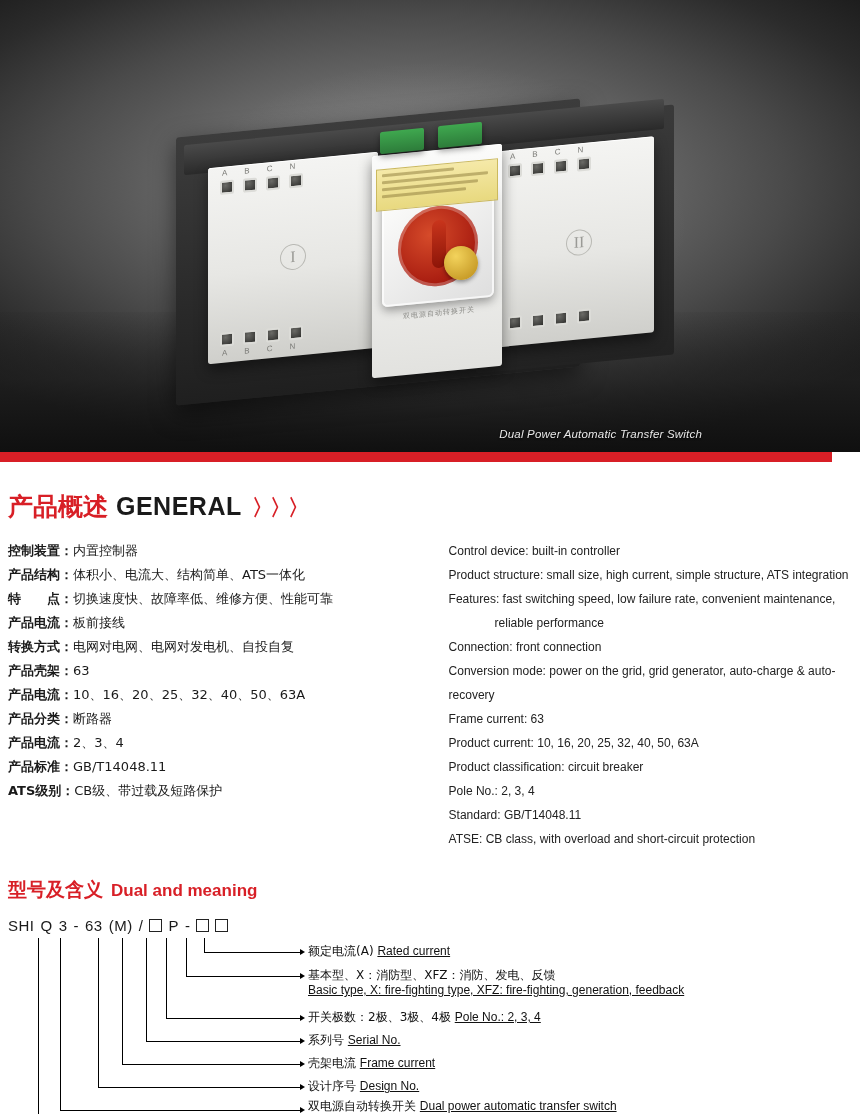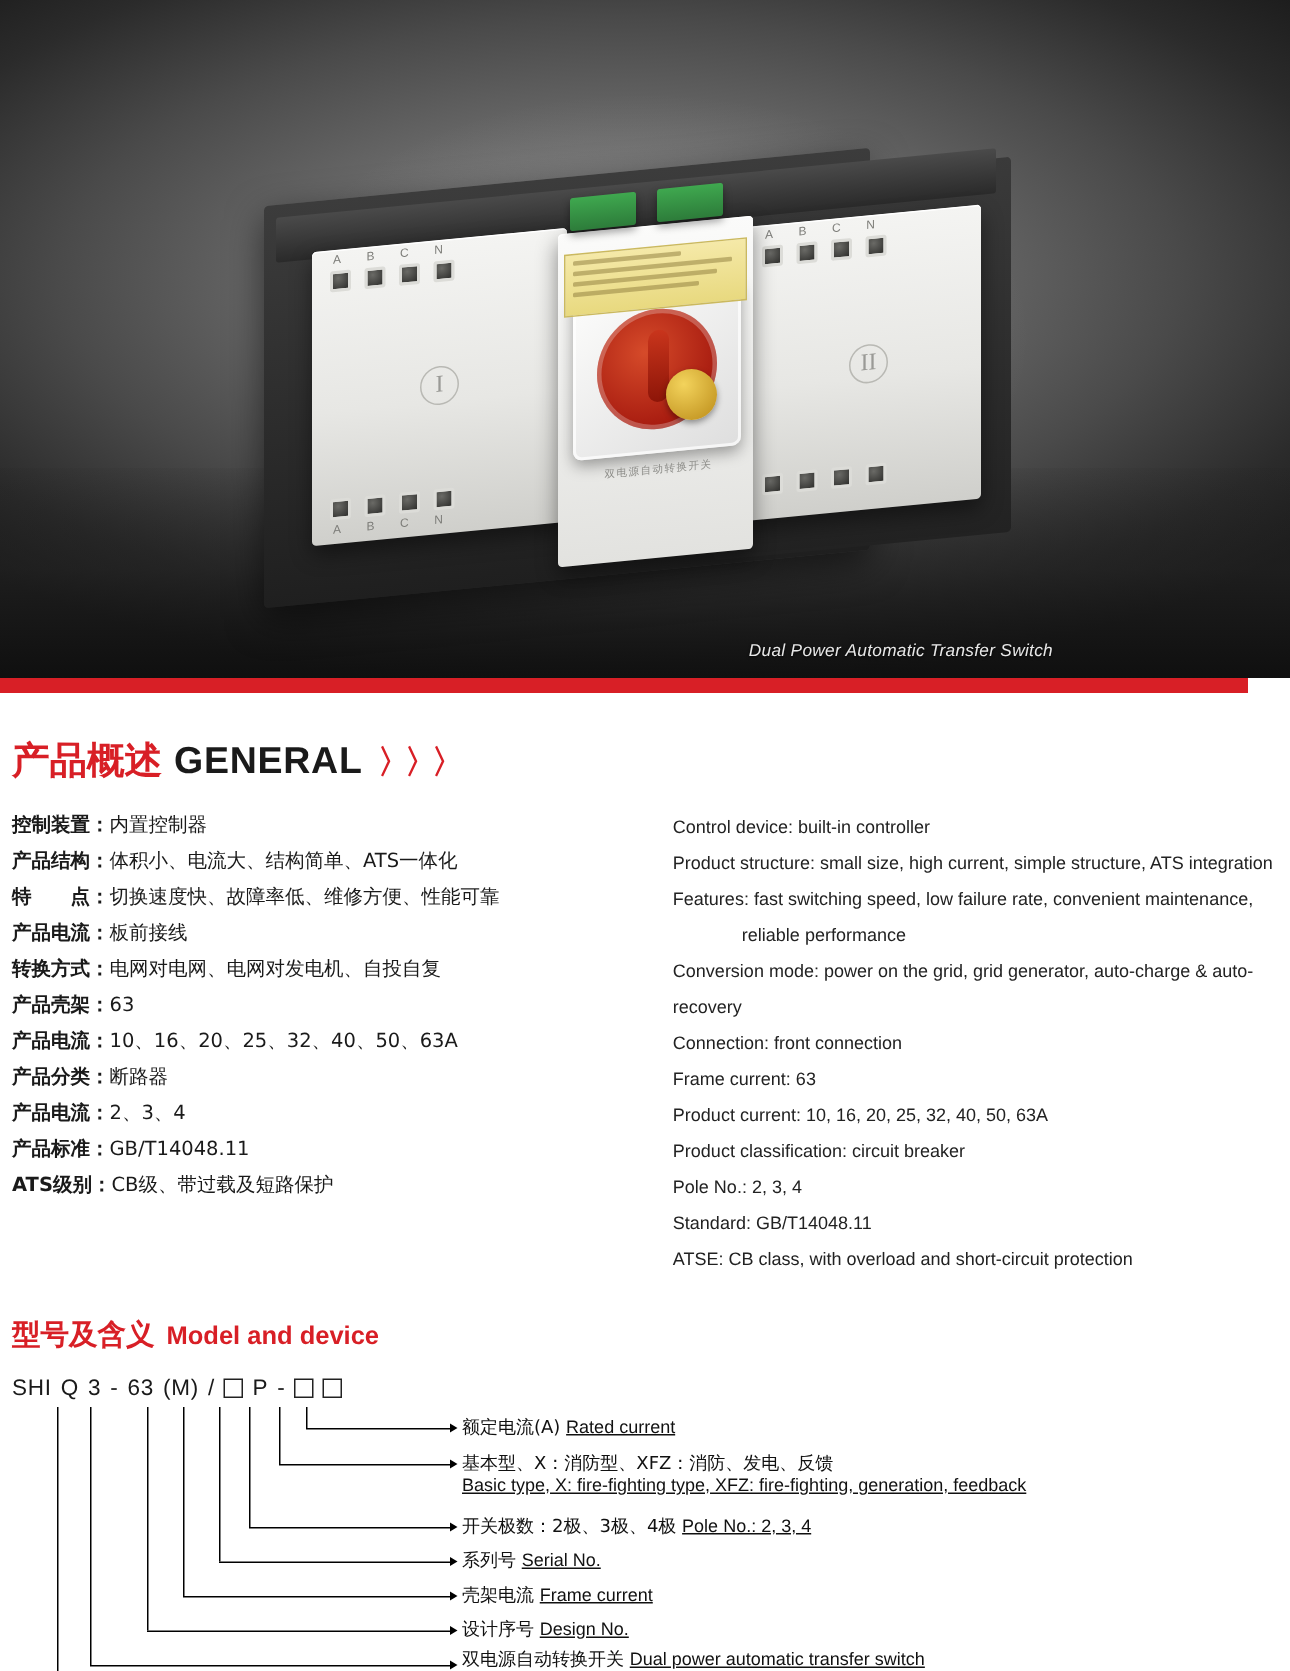--- a/index.html
+++ b/index.html
@@ -458,36 +458,36 @@
         <span class="spec-key">ATS级别：</span>
         <span class="spec-val">CB级、带过载及短路保护</span>
       </div>
     </div>
 
     <div class="col-en">
       <div class="en-row">Control device: built-in controller</div>
       <div class="en-row">Product structure: small size, high current, simple structure, ATS integration</div>
       <div class="en-row">Features: fast switching speed, low failure rate, convenient maintenance,</div>
       <div class="en-row indent">reliable performance</div>
+      <div class="en-row">Connection: front connection</div>
       <div class="en-row">Conversion mode: power on the grid, grid generator, auto-charge &amp; auto-recovery</div>
-      <div class="en-row">Connection: front connection</div>
       <div class="en-row">Frame current: 63</div>
       <div class="en-row">Product current: 10, 16, 20, 25, 32, 40, 50, 63A</div>
       <div class="en-row">Product classification: circuit breaker</div>
       <div class="en-row">Pole No.: 2, 3, 4</div>
       <div class="en-row">Standard: GB/T14048.11</div>
       <div class="en-row">ATSE: CB class, with overload and short-circuit protection</div>
     </div>
   </div>
 </div>
 
 <div class="section-model">
   <div class="head-model">
     <span class="cn">型号及含义</span>
-    <span class="en">Model and device</span>
+    <span class="en">Dual and meaning</span>
   </div>
 
   <div class="model-code">
     <span>SHI</span>
     <span>Q</span>
     <span>3</span>
     <span>-</span>
     <span>63</span>
     <span>(M)</span>
     <span>/</span>

